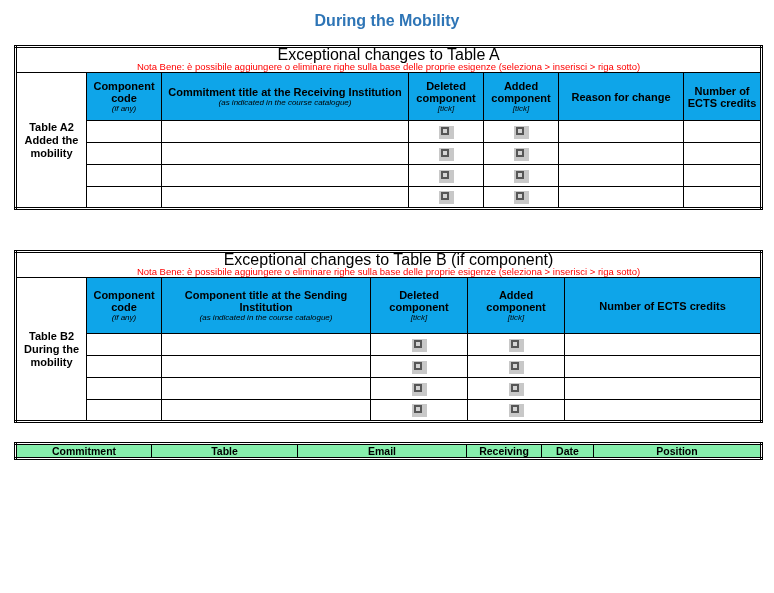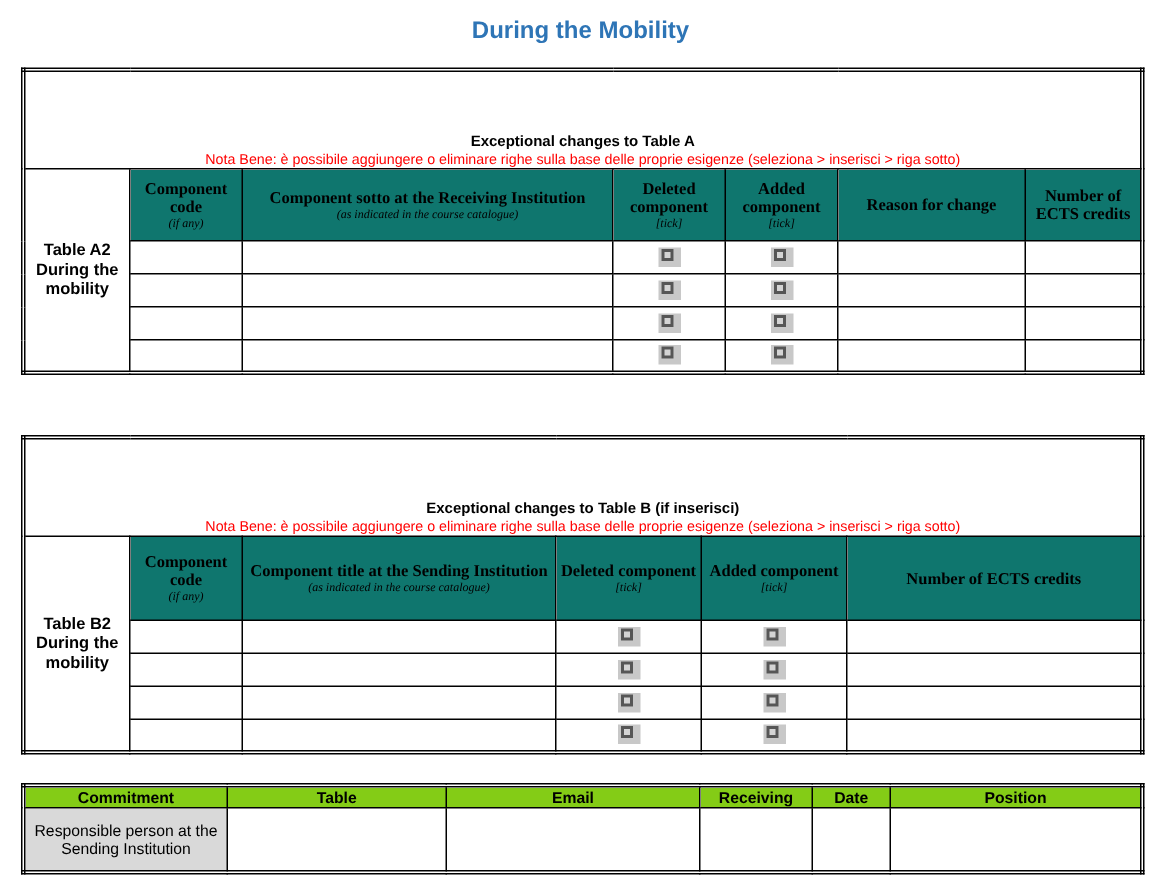--- a/index.html
+++ b/index.html
@@ -5,41 +5,41 @@
   * { box-sizing: border-box; }
   body { margin:0; background:#fff; color:#000; font-family:"Liberation Sans", sans-serif; }
   .page { width:774px; height:593px; padding:6px 14px 12px 14px; overflow:hidden; }
   .doc-title { text-align:center; color:#2E75B6; font-weight:bold; font-size:16px; margin:6px 0 15px 0; }
 
   table { border-collapse:collapse; table-layout:fixed; width:746px; }
   .tbl { border:3px double #000; }
   .tbl td, .tbl th { border:1px solid #000; padding:0 2px; text-align:center; vertical-align:middle; overflow:hidden; }
 
   .caption-cell { padding:1px 4px 2px 4px; background:#fff; }
-  .cap { font-weight:bold; font-size:10px; line-height:13px;margin-top:40px; }
+  .cap { font-weight:normal; font-size:16px; line-height:13px; }
   .nb  { font-weight:normal; font-size:9.5px; line-height:11px; color:#FF0000; }
 
   .rowlabel { font-weight:bold; font-size:11px; background:#fff; padding:0 5px; line-height:13px; }
-  th.hdr { background:#0f766e; font-size:11px; line-height:12px; font-weight:bold;font-family:Liberation Serif, serif; }
+  th.hdr { background:#0ea5e9; font-size:11px; line-height:12px; font-weight:bold; }
   .h-s { font-style:italic; font-weight:normal; font-size:8px; line-height:9px; }
   .tbl-a th.hdr { height:48px; }
   .tbl-b th.hdr { height:56px; }
   .body-row td { height:22px; background:#fff; }
 
   .tbl-a { margin-bottom:40px; }
   .tbl-b { margin-bottom:19px; }
 
   
   .wchk { display:inline-block; width:15px; height:13px; background:#c8c8c8; position:relative; vertical-align:middle; }
   .wchk-in { position:absolute; left:2px; top:1px; width:8px; height:8px; border:2px solid #565656; background:#d4d4d4; }
 
   
   .ctbl { border:3px double #000; }
   .ctbl th, .ctbl td { border:1px solid #000; padding:0 3px; vertical-align:middle; text-align:center; overflow:hidden; }
-  .ctbl th { font-weight:bold; font-size:10.5px; height:15px; background:#84cc16; }
+  .ctbl th { font-weight:bold; font-size:10.5px; height:15px; background:#86efac; }
   .lbl-cell { background:#D9D9D9; font-size:10.5px; line-height:12px; }
   .pos { font-style:italic; font-size:9px; line-height:10px; }
   .r-student td { height:34px; }
   .r-resp td { height:43px; }
 </style>
 </head>
 <body>
 
 <div class="page">
 
@@ -56,27 +56,27 @@
         <col style="width:78px">
     </colgroup>
     <tbody>
         <tr>
       <td colspan="7" class="caption-cell">
         <div class="cap">Exceptional changes to Table A</div>
         <div class="nb">Nota Bene: è possibile aggiungere o eliminare righe sulla base delle proprie esigenze (seleziona &gt; inserisci &gt; riga sotto)</div>
       </td>
     </tr>
     <tr>
-      <td rowspan="5" class="rowlabel">Table A2 During the mobility</td>
+      <td rowspan="5" class="rowlabel">Table A2 Added the mobility</td>
       <th class="hdr">
         <div>Component code</div>
         <div class="h-s">(if any)</div>
       </th>
       <th class="hdr">
-        <div>Component sotto at the Receiving Institution</div>
+        <div>Commitment title at the Receiving Institution</div>
         <div class="h-s">(as indicated in the course catalogue)</div>
       </th>
       <th class="hdr">
         <div>Deleted component</div>
         <div class="h-s">[tick]</div>
       </th>
       <th class="hdr">
         <div>Added component</div>
         <div class="h-s">[tick]</div>
       </th>
@@ -127,21 +127,21 @@
       <col style="width:71px">
         <col style="width:75px">
         <col style="width:209px">
       <col style="width:97px">
         <col style="width:97px">
         <col style="width:197px">
     </colgroup>
     <tbody>
         <tr>
       <td colspan="6" class="caption-cell">
-        <div class="cap">Exceptional changes to Table B (if inserisci)</div>
+        <div class="cap">Exceptional changes to Table B (if component)</div>
         <div class="nb">Nota Bene: è possibile aggiungere o eliminare righe sulla base delle proprie esigenze (seleziona &gt; inserisci &gt; riga sotto)</div>
       </td>
     </tr>
     <tr>
       <td rowspan="5" class="rowlabel">Table B2 During the mobility</td>
       <th class="hdr">
         <div>Component code</div>
         <div class="h-s">(if any)</div>
       </th>
       <th class="hdr">
@@ -202,24 +202,16 @@
     </colgroup>
     <tbody>
         <tr>
       <th>Commitment</th>
       <th>Table</th>
       <th>Email</th>
       <th>Receiving</th>
       <th>Date</th>
       <th>Position</th>
     </tr>
-    <tr class="r-resp">
-      <td class="lbl-cell">Responsible person at the Sending Institution</td>
-      <td></td>
-      <td></td>
-      <td class="pos"></td>
-      <td></td>
-      <td></td>
-    </tr>
   </tbody>
     </table>
 
 </div>
 
 </body></html>

